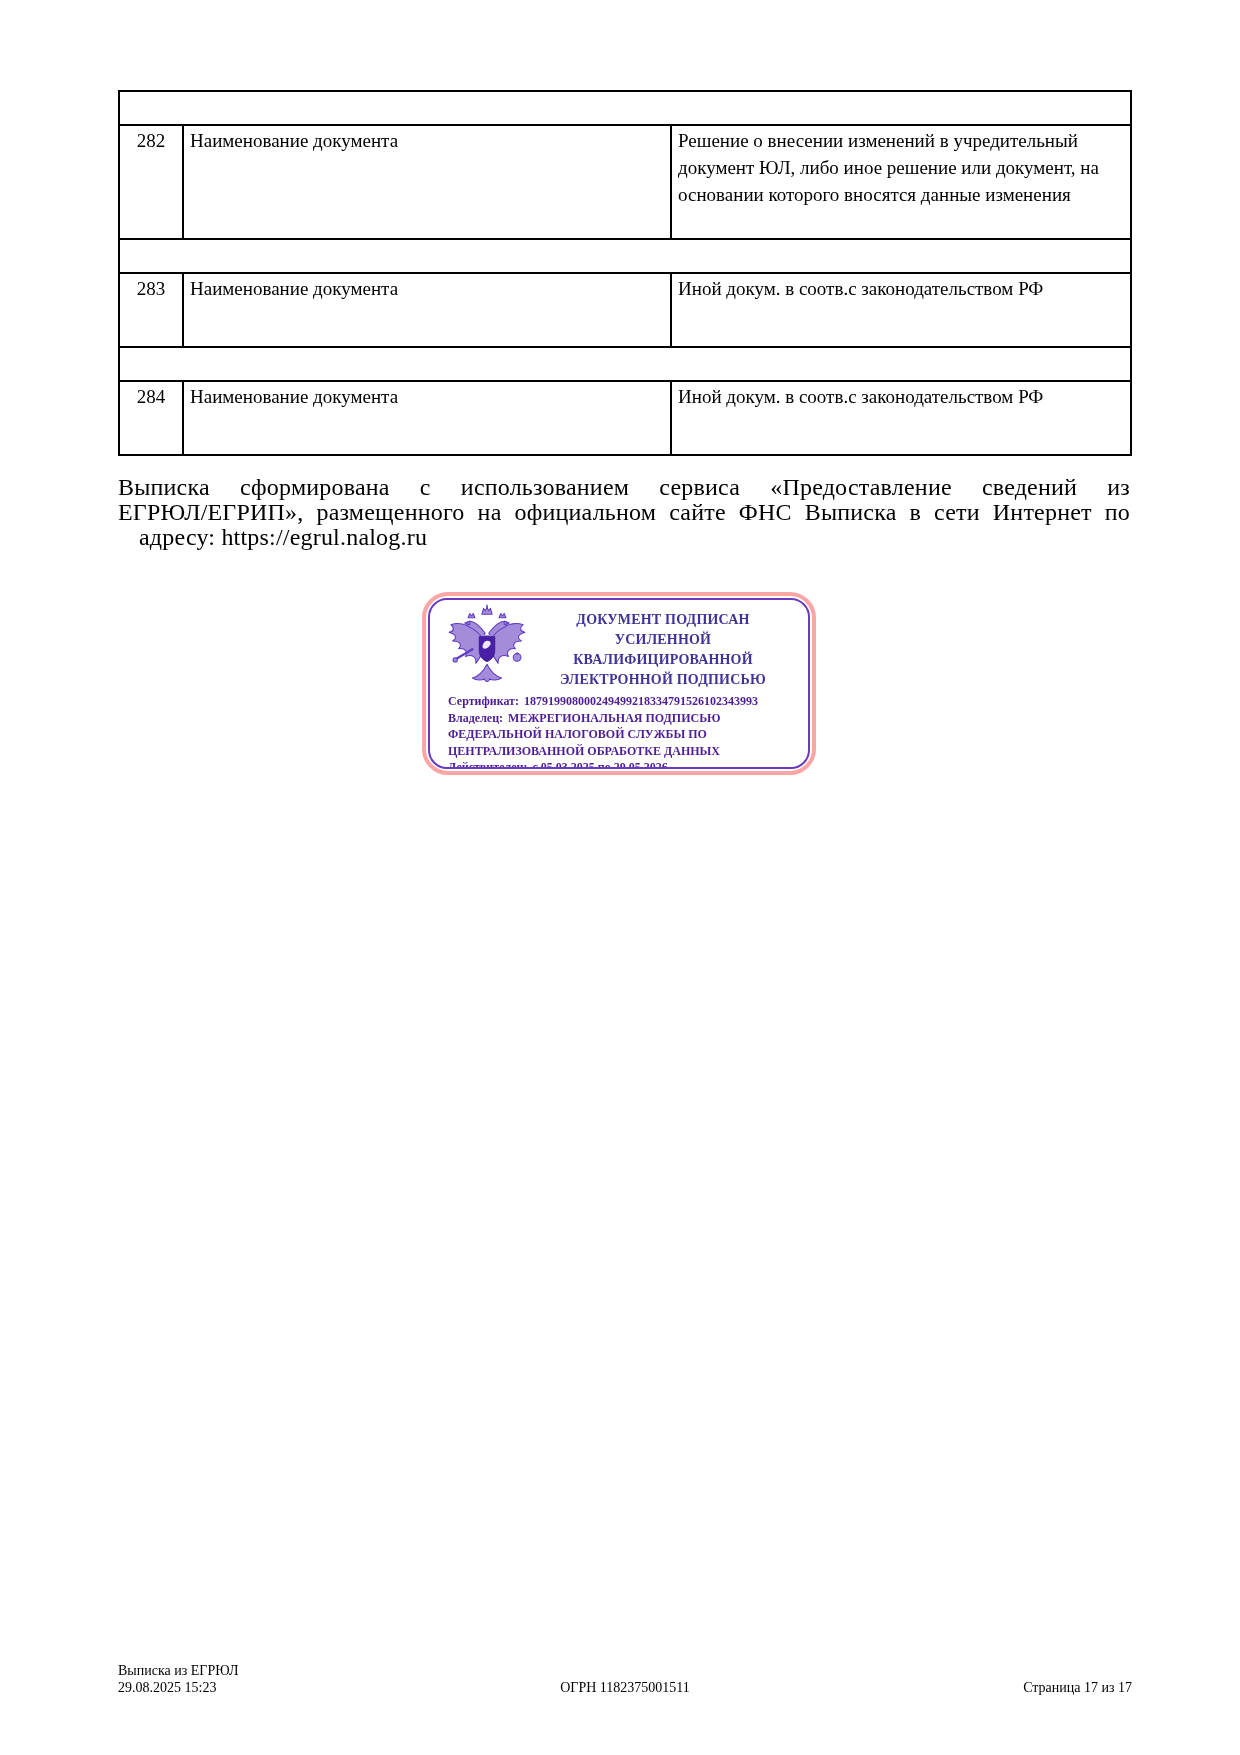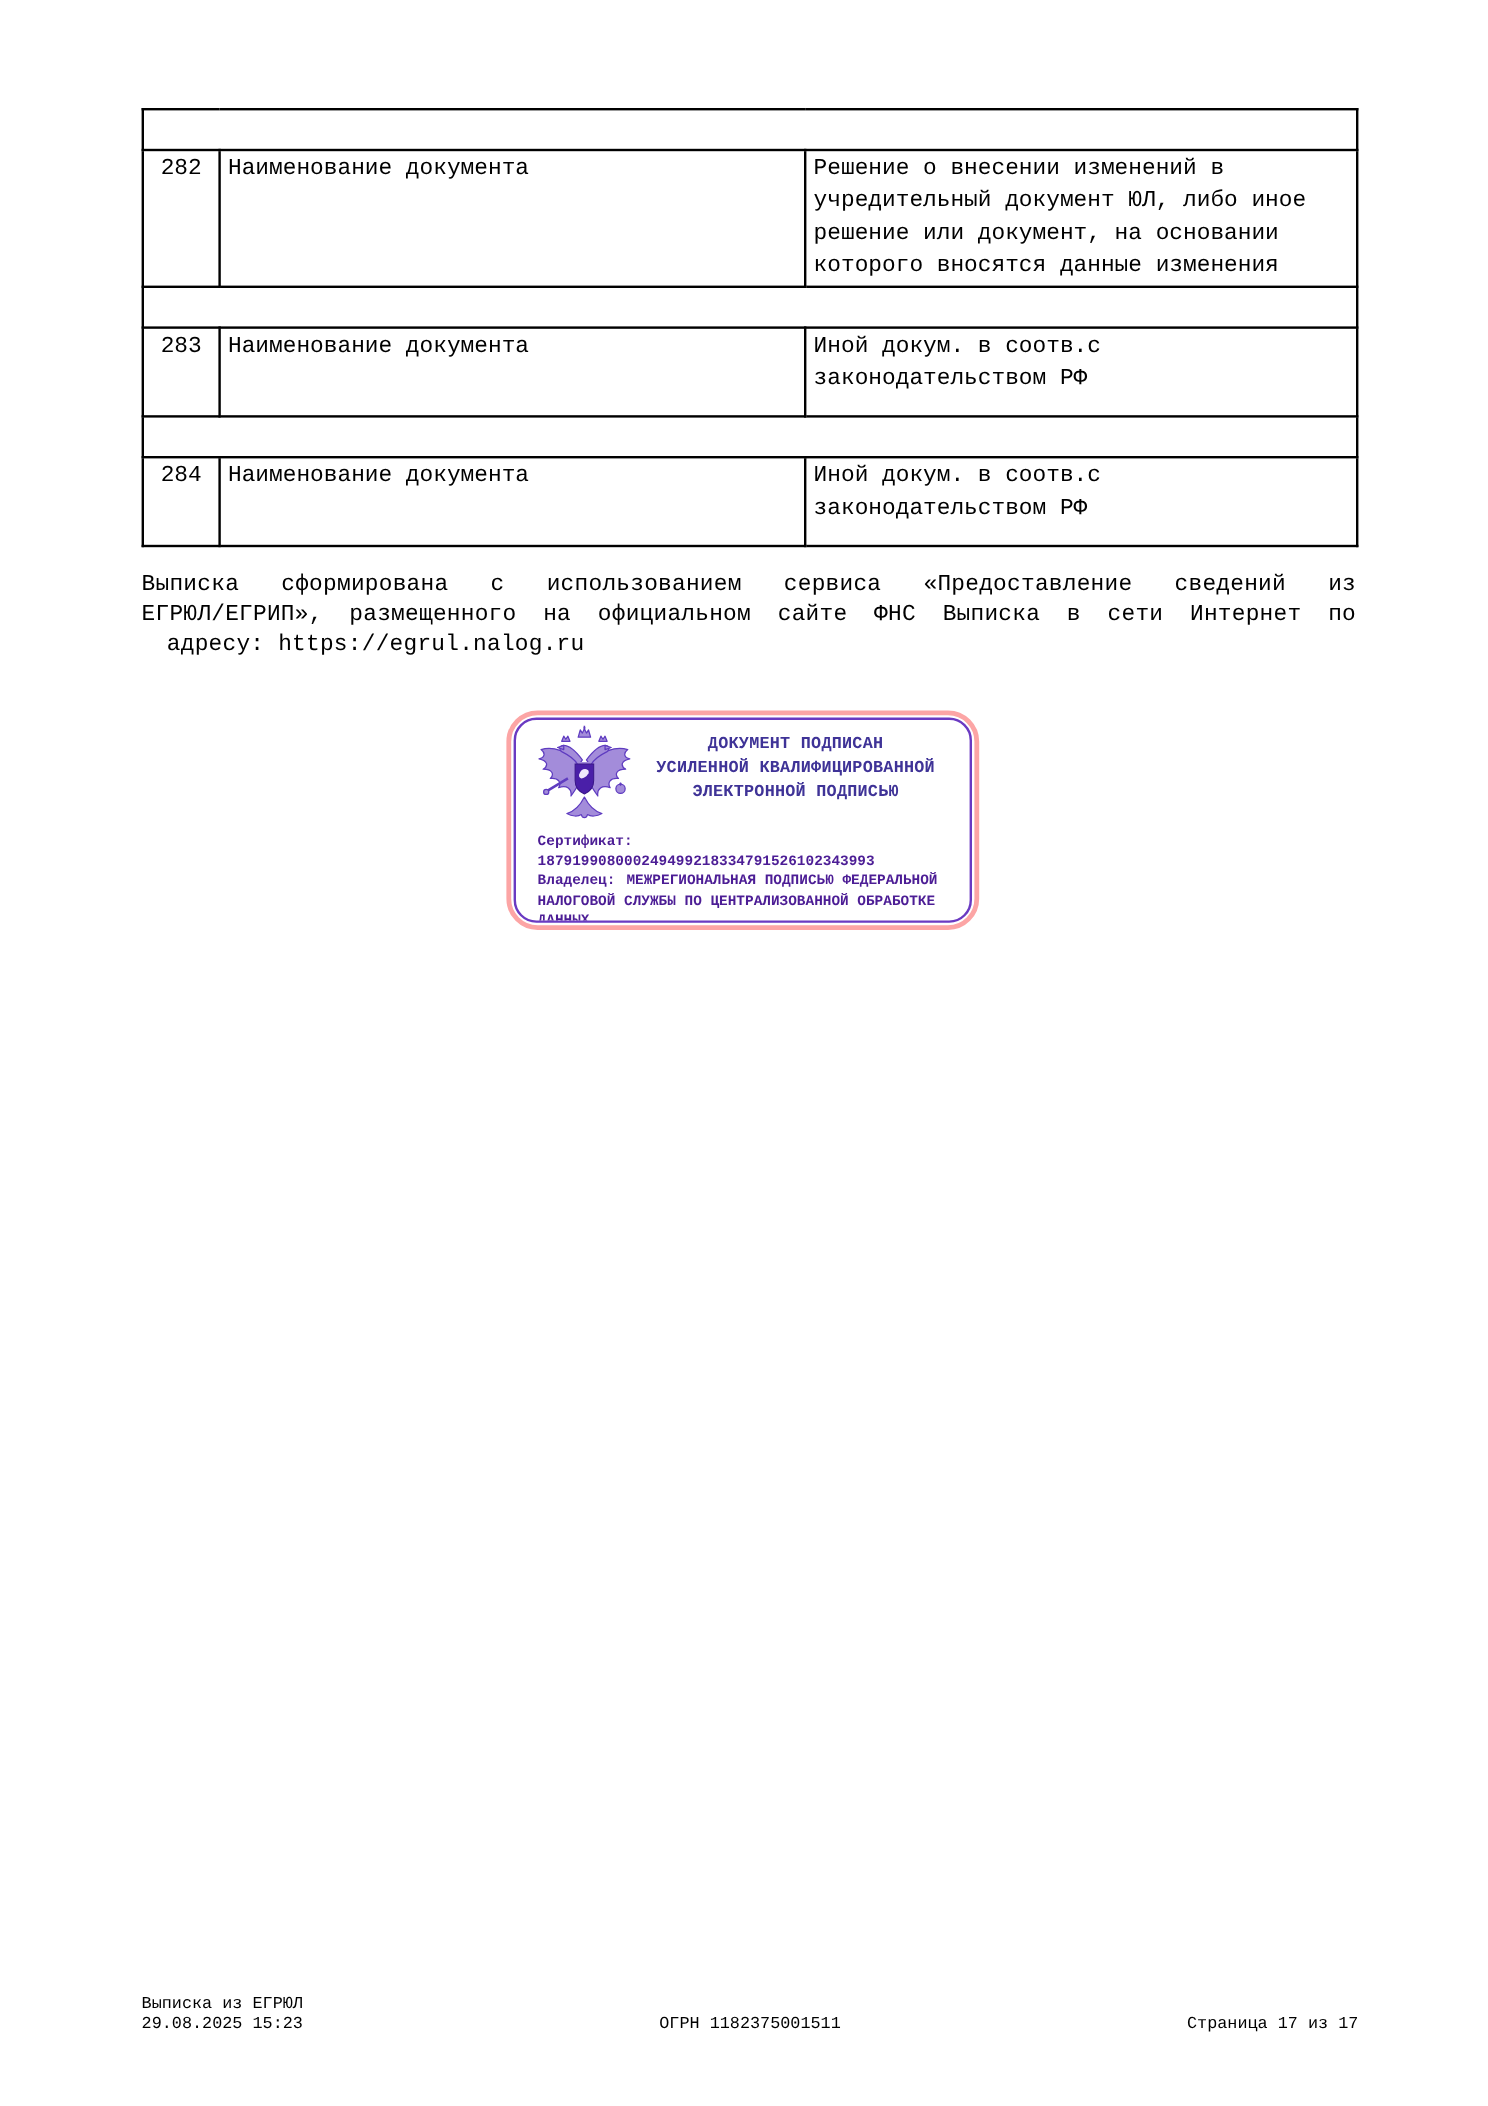--- a/index.html
+++ b/index.html
@@ -7,21 +7,21 @@
     padding: 0;
     background: #ffffff;
   }
   .page {
     position: relative;
     width: 1240px;
     height: 1755px;
     margin: 0 auto;
     background: #ffffff;
     color: #000000;
-    font-family: Liberation Mono, monospace;
+    font-family: Liberation Serif, serif;
     overflow: hidden;
   }
 
   
   .doc-table {
     position: absolute;
     left: 118px;
     top: 90px;
     width: 1012px;
     border-collapse: collapse;
@@ -39,21 +39,21 @@
   .cell-value { padding: 1px 14px 1px 6px; }
   tr.row-short { height: 74px; }
   tr.row-tall td { height: 110px; }
 
   
   .note {
     position: absolute;
     left: 118px;
     top: 475px;
     width: 1012px;
-    font-size: 19px;
+    font-size: 24px;
     line-height: 25px;
     letter-spacing: 0.2px;
   }
   .note-line { text-align: justify; text-align-last: justify; }
   .note-line.last { text-align-last: left; margin-left: 21px; }
 
   
   .stamp {
     position: absolute;
     left: 422px;

